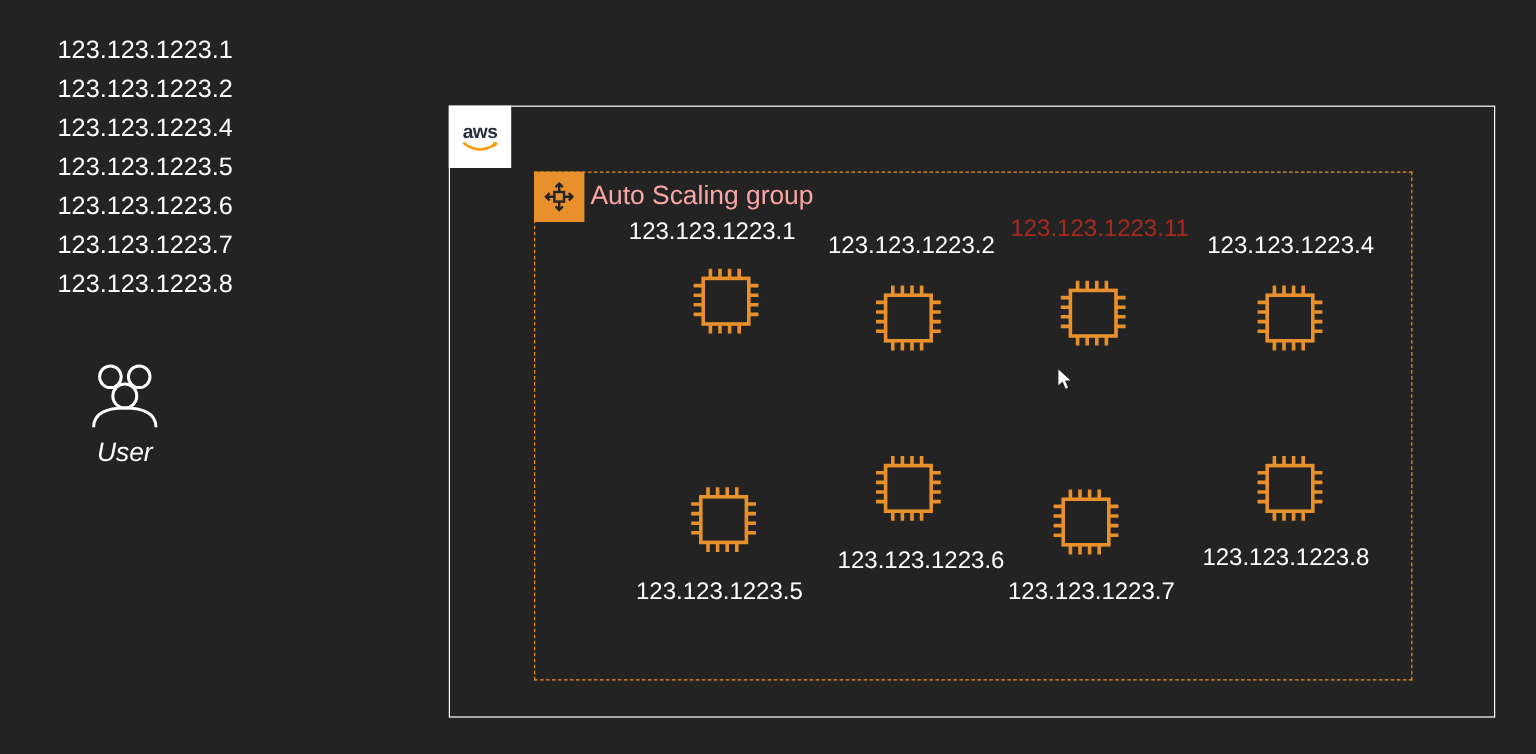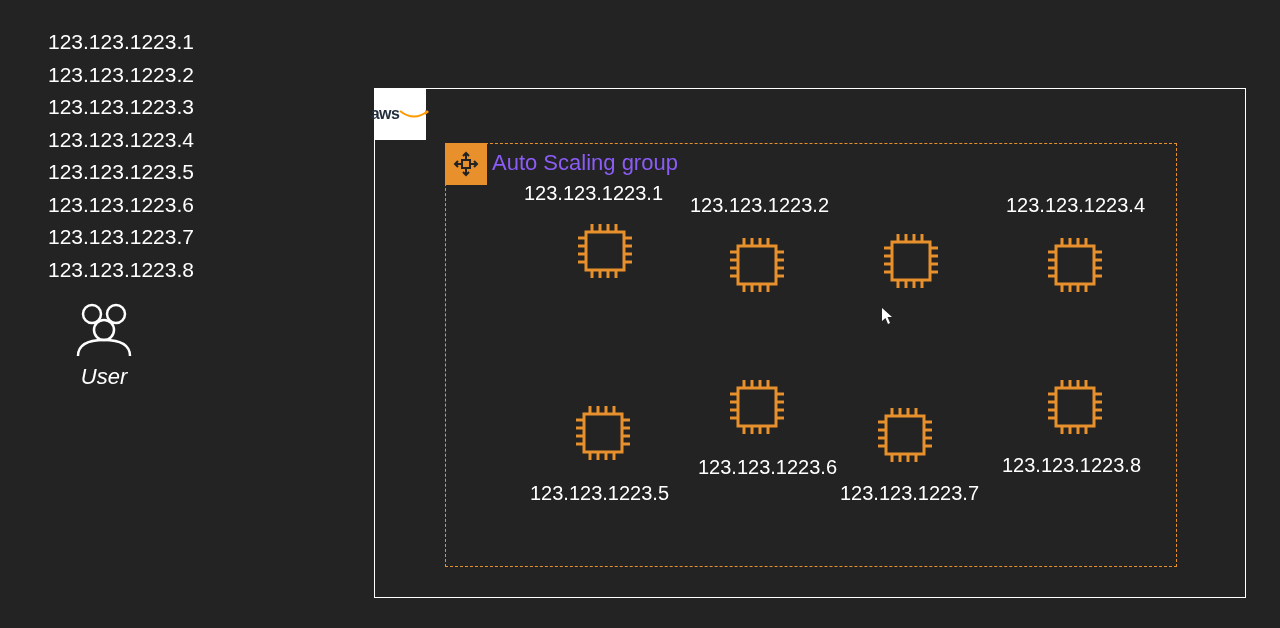--- a/index.html
+++ b/index.html
@@ -45,21 +45,21 @@
   .aws-badge {
     position: absolute;
     left: -1px;
     top: -1px;
     width: 52px;
     height: 52px;
     background: #fff;
     display: flex;
     align-items: center;
     justify-content: center;
-    flex-direction: row;
+    flex-direction: column;
   }
   .aws-badge-text {
     font-family: Arial, sans-serif;
     font-weight: bold;
     font-size: 16px;
     color: #232f3e;
     letter-spacing: -0.5px;
     line-height: 1;
   }
   .aws-smile {
@@ -93,21 +93,21 @@
     background: #e8912c;
     display: flex;
     align-items: center;
     justify-content: center;
   }
   .asg-title {
     position: absolute;
     left: 46px;
     top: 6px;
     font-size: 22px;
-    color: #8b5cf6;
+    color: #fca5a5;
   }
   .instance-label {
     position: absolute;
     font-size: 20px;
     color: #fff;
     white-space: nowrap;
   }
   .instance-label.failed { color: #a82a1f; }
   .instance-chip {
     position: absolute;
@@ -121,21 +121,20 @@
     top: 307px;
     pointer-events: none;
   }
 </style>
 </head>
 <body>
 
 <div class="ip-list">
   <div>123.123.1223.1</div>
   <div>123.123.1223.2</div>
-  <div>123.123.1223.3</div>
   <div>123.123.1223.4</div>
   <div>123.123.1223.5</div>
   <div>123.123.1223.6</div>
   <div>123.123.1223.7</div>
   <div>123.123.1223.8</div>
 </div>
 
 <div class="user-block">
   <span>
     <svg width="68" height="58" viewBox="0 0 68 58">
@@ -174,20 +173,21 @@
           <polyline points="6,11 3,14 6,17"></polyline>
           <line x1="18" y1="14" x2="25" y2="14"></line>
           <polyline points="22,11 25,14 22,17"></polyline>
         </g>
       </svg>
     </div>
     <div class="asg-title">Auto Scaling group</div>
 
     <div class="instance-label" style="left:78px; top:38px;">123.123.1223.1</div>
     <div class="instance-label" style="left:244px; top:50px;">123.123.1223.2</div>
+    <div class="instance-label failed" style="left:396px; top:36px;">123.123.1223.11</div>
     <div class="instance-label" style="left:560px; top:50px;">123.123.1223.4</div>
 
     <div class="instance-chip" style="left:126px; top:74px;">
         <svg width="66" height="66" viewBox="0 0 66 66">
           <g fill="none" stroke="#e8912c" stroke-width="3">
             <rect x="14" y="14" width="38" height="38"></rect>
             <line x1="20" y1="14" x2="20" y2="6"></line>
             <line x1="28" y1="14" x2="28" y2="6"></line>
             <line x1="36" y1="14" x2="36" y2="6"></line>
             <line x1="44" y1="14" x2="44" y2="6"></line>

